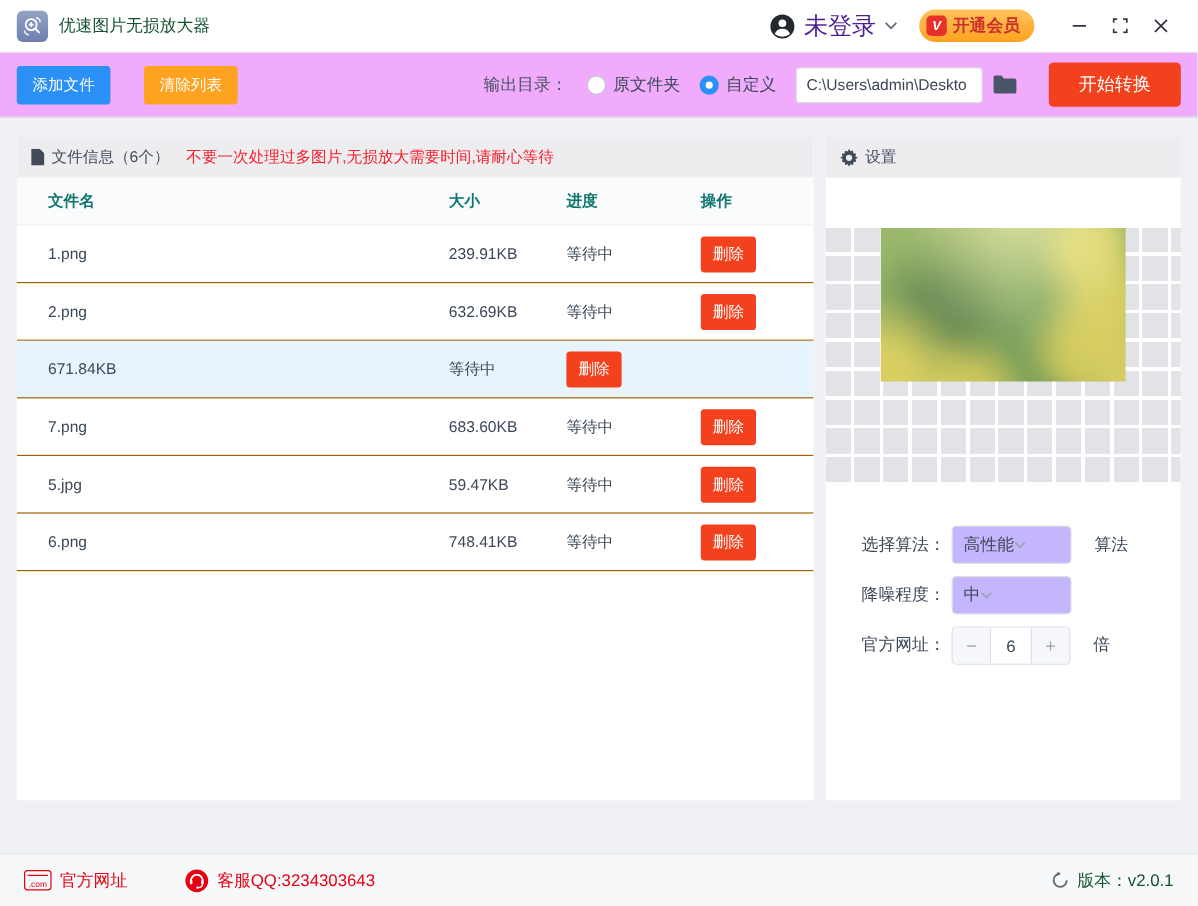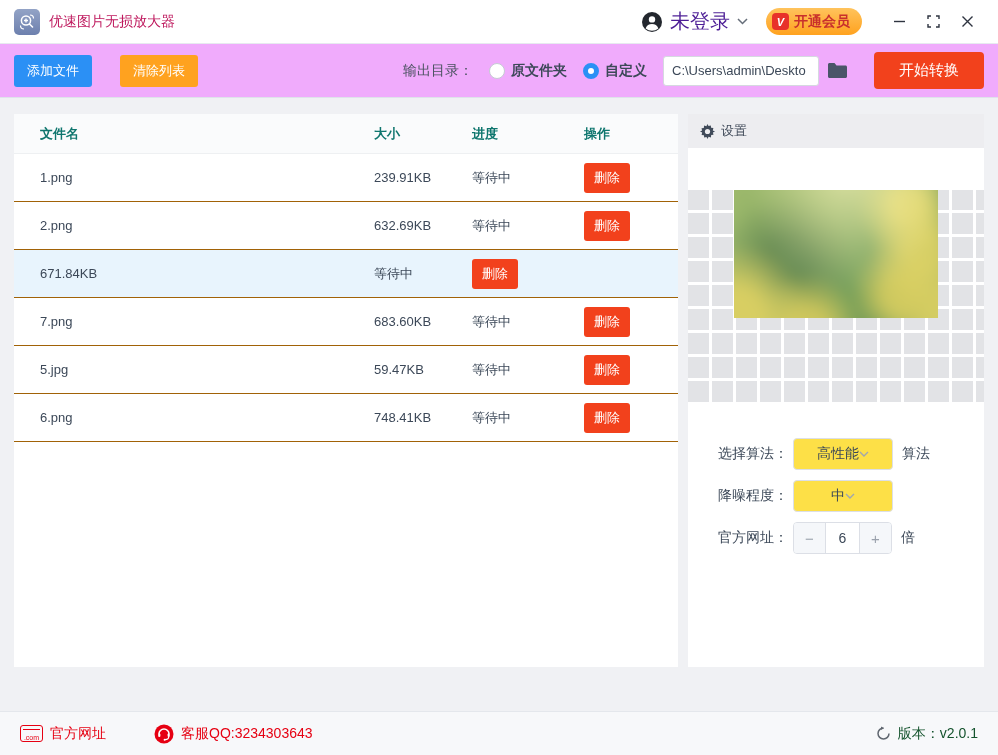--- a/index.html
+++ b/index.html
@@ -5,37 +5,37 @@
   * { margin:0; padding:0; box-sizing:border-box; }
   html,body { width:998px; height:755px; }
   body {
     font-family:"Liberation Sans","DejaVu Sans",sans-serif;
     font-size:13px; color:#3c4858; background:#f0f1f4;
     width:998px; height:755px; overflow:hidden; display:flex; flex-direction:column;
   }
   
   .titlebar{height:44px;background:#fff;border-bottom:1px solid #e7eaf0;display:flex;align-items:center;padding:0 14px;flex:0 0 auto;}
   .app-icon{width:26px;height:26px;border-radius:5px;background:linear-gradient(180deg,#93a3c6,#6d80ae);display:flex;align-items:center;justify-content:center;margin-right:9px;}
-  .app-title{font-size:14px;color:#be185d;}
+  .app-title{font-size:14px;color:#14532d;}
   .titlebar-right{margin-left:auto;display:flex;align-items:center;gap:10px;}
   .user-box{display:flex;align-items:center;gap:7px;cursor:pointer;margin-right:8px;}
   .login-label{font-size:20px;color:#4c1d95;}
   .vip-pill{height:27px;border-radius:14px;background:linear-gradient(180deg,#ffc35c,#ffa21f);display:flex;align-items:center;gap:5px;padding:0 12px 0 6px;border:none;cursor:pointer;}
   .vip-badge{width:17px;height:17px;background:#e8312a;border-radius:4px;color:#fff;font-size:11px;font-weight:bold;font-style:italic;display:flex;align-items:center;justify-content:center;}
   .vip-text{color:#c9302c;font-size:14px;font-weight:bold;}
   .win-btns{display:flex;align-items:center;gap:0;margin-left:10px;}
   .win-btn{width:34px;height:34px;display:flex;align-items:center;justify-content:center;background:none;border:none;cursor:pointer;color:#2e3440;font-size:17px;}
   
   .toolbar{height:54px;background:#f0abfc;border-bottom:1px solid #dfe3ea;display:flex;align-items:center;padding:0 14px;flex:0 0 auto;}
   .btn{border:none;border-radius:3px;color:#fff;font-size:13px;padding:7px 13px;cursor:pointer;font-family:inherit;}
   .btn-add{background:#2b90f5;}
   .btn-clear{background:#ffa21f;margin-left:28px;}
   .toolbar-right{margin-left:auto;display:flex;align-items:center;}
   .outdir-label{color:#4a5260;font-size:14px;}
-  .radio-item{display:flex;align-items:center;gap:6px;margin-left:16px;cursor:pointer;font-weight:bold;}
+  .radio-item{display:flex;align-items:center;gap:6px;margin-left:16px;cursor:pointer;}
   .radio{width:16px;height:16px;border-radius:50%;background:#fff;}
   .radio.off{border:1px solid #c6cbd4;}
   .radio.on{border:5px solid #2b90f5;}
   .radio-label{color:#3c4858;font-size:14px;}
   .path-input{width:156px;height:30px;border:1px solid #d5d9e0;border-radius:3px;padding:0 8px;font-size:13px;color:#3c4858;margin-left:16px;font-family:inherit;}
   .folder-btn{background:none;border:none;cursor:pointer;margin-left:8px;display:flex;align-items:center;}
   .btn-start{background:#f2411c;border-radius:4px;font-size:15px;padding:9px 25px;margin-left:26px;}
   
   .content{flex:1;display:flex;gap:10px;padding:16px 14px 0 14px;align-items:flex-start;}
   .panel{background:#fff;height:553px;overflow:hidden;}
@@ -67,23 +67,23 @@
       radial-gradient(circle at 9% 86%, rgba(220,208,98,0.95) 0 9%, rgba(220,208,98,0) 27%),
       radial-gradient(circle at 38% 96%, rgba(214,202,92,0.9) 0 9%, rgba(214,202,92,0) 26%),
       radial-gradient(circle at 98% 88%, rgba(222,210,100,0.9) 0 9%, rgba(222,210,100,0) 25%),
       radial-gradient(circle at 30% 55%, rgba(62,100,66,0.45) 0 12%, rgba(62,100,66,0) 36%),
       linear-gradient(90deg, rgba(0,0,0,0) 78.5%, rgba(92,130,72,0.85) 79.5% 81%, rgba(0,0,0,0) 82.5%),
       linear-gradient(115deg, #a3bd6f 0%, #8cae63 30%, #729e59 58%, #648f53 82%, #5c874f 100%);
   }
   .settings-form{padding:26px 0 0 30px;}
   .form-row{display:flex;align-items:center;margin-bottom:10px;height:32px;margin-top:10px;}
   .form-label{width:75px;color:#3c4858;font-size:14px;}
-  .select{width:100px;height:32px;border:1px solid #dcdfe6;border-radius:4px;background:#fde047;display:flex;align-items:center;justify-content:center;padding:0 9px;cursor:pointer;}
+  .select{width:100px;height:32px;border:1px solid #dcdfe6;border-radius:4px;background:#c4b5fd;display:flex;align-items:center;justify-content:flex-start;padding:0 9px;cursor:pointer;}
   .select-value{font-size:14px;color:#3c4858;}
-  .suffix{margin-left:9px;font-size:14px;color:#3c4858;text-align:right;}
+  .suffix{margin-left:19px;font-size:14px;color:#3c4858;text-align:right;}
   .stepper{display:flex;height:32px;border:1px solid #dcdfe6;border-radius:4px;overflow:hidden;}
   .step-btn{width:32px;background:#f5f7fa;border:none;color:#9aa1ac;font-size:15px;cursor:pointer;font-family:inherit;}
   .step-btn.minus{border-right:1px solid #dcdfe6;}
   .step-btn.plus{border-left:1px solid #dcdfe6;}
   .step-value{width:33px;border:none;text-align:center;font-size:14px;color:#3c4858;font-family:inherit;}
   
   .footer{height:44px;background:#f7f8fa;border-top:1px solid #e4e7ec;display:flex;align-items:center;padding:0 20px;flex:0 0 auto;margin-top:14px;}
   .footer-link{display:flex;align-items:center;gap:7px;cursor:pointer;color:#e60012;font-size:14px;}
   .footer-link + .footer-link{margin-left:48px;}
   .com-icon{width:23px;height:17px;border:1.5px solid #e60012;border-radius:3px;display:flex;align-items:flex-end;justify-content:center;font-size:7px;color:#e60012;position:relative;}
@@ -168,20 +168,29 @@
           </svg>
       </span>
     </button>
     <button class="btn btn-start">开始转换</button>
   </div>
 </div>
 
 <div class="content">
 
   <div class="panel panel-left">
+    <div class="panel-header">
+      <span>
+        <svg width="11" height="14" viewBox="0 0 11 14">
+            <path d="M0 0h7l4 4v10H0z" fill="#404a59"></path>
+          </svg>
+      </span>
+      <span class="panel-header-title">文件信息（6个）</span>
+      <span class="warning-text">不要一次处理过多图片,无损放大需要时间,请耐心等待</span>
+    </div>
 
     <div class="thead">
       <div>文件名</div>
       <div>大小</div>
       <div>进度</div>
       <div>操作</div>
     </div>
 
     <div class="trow">
       <div>1.png</div>

